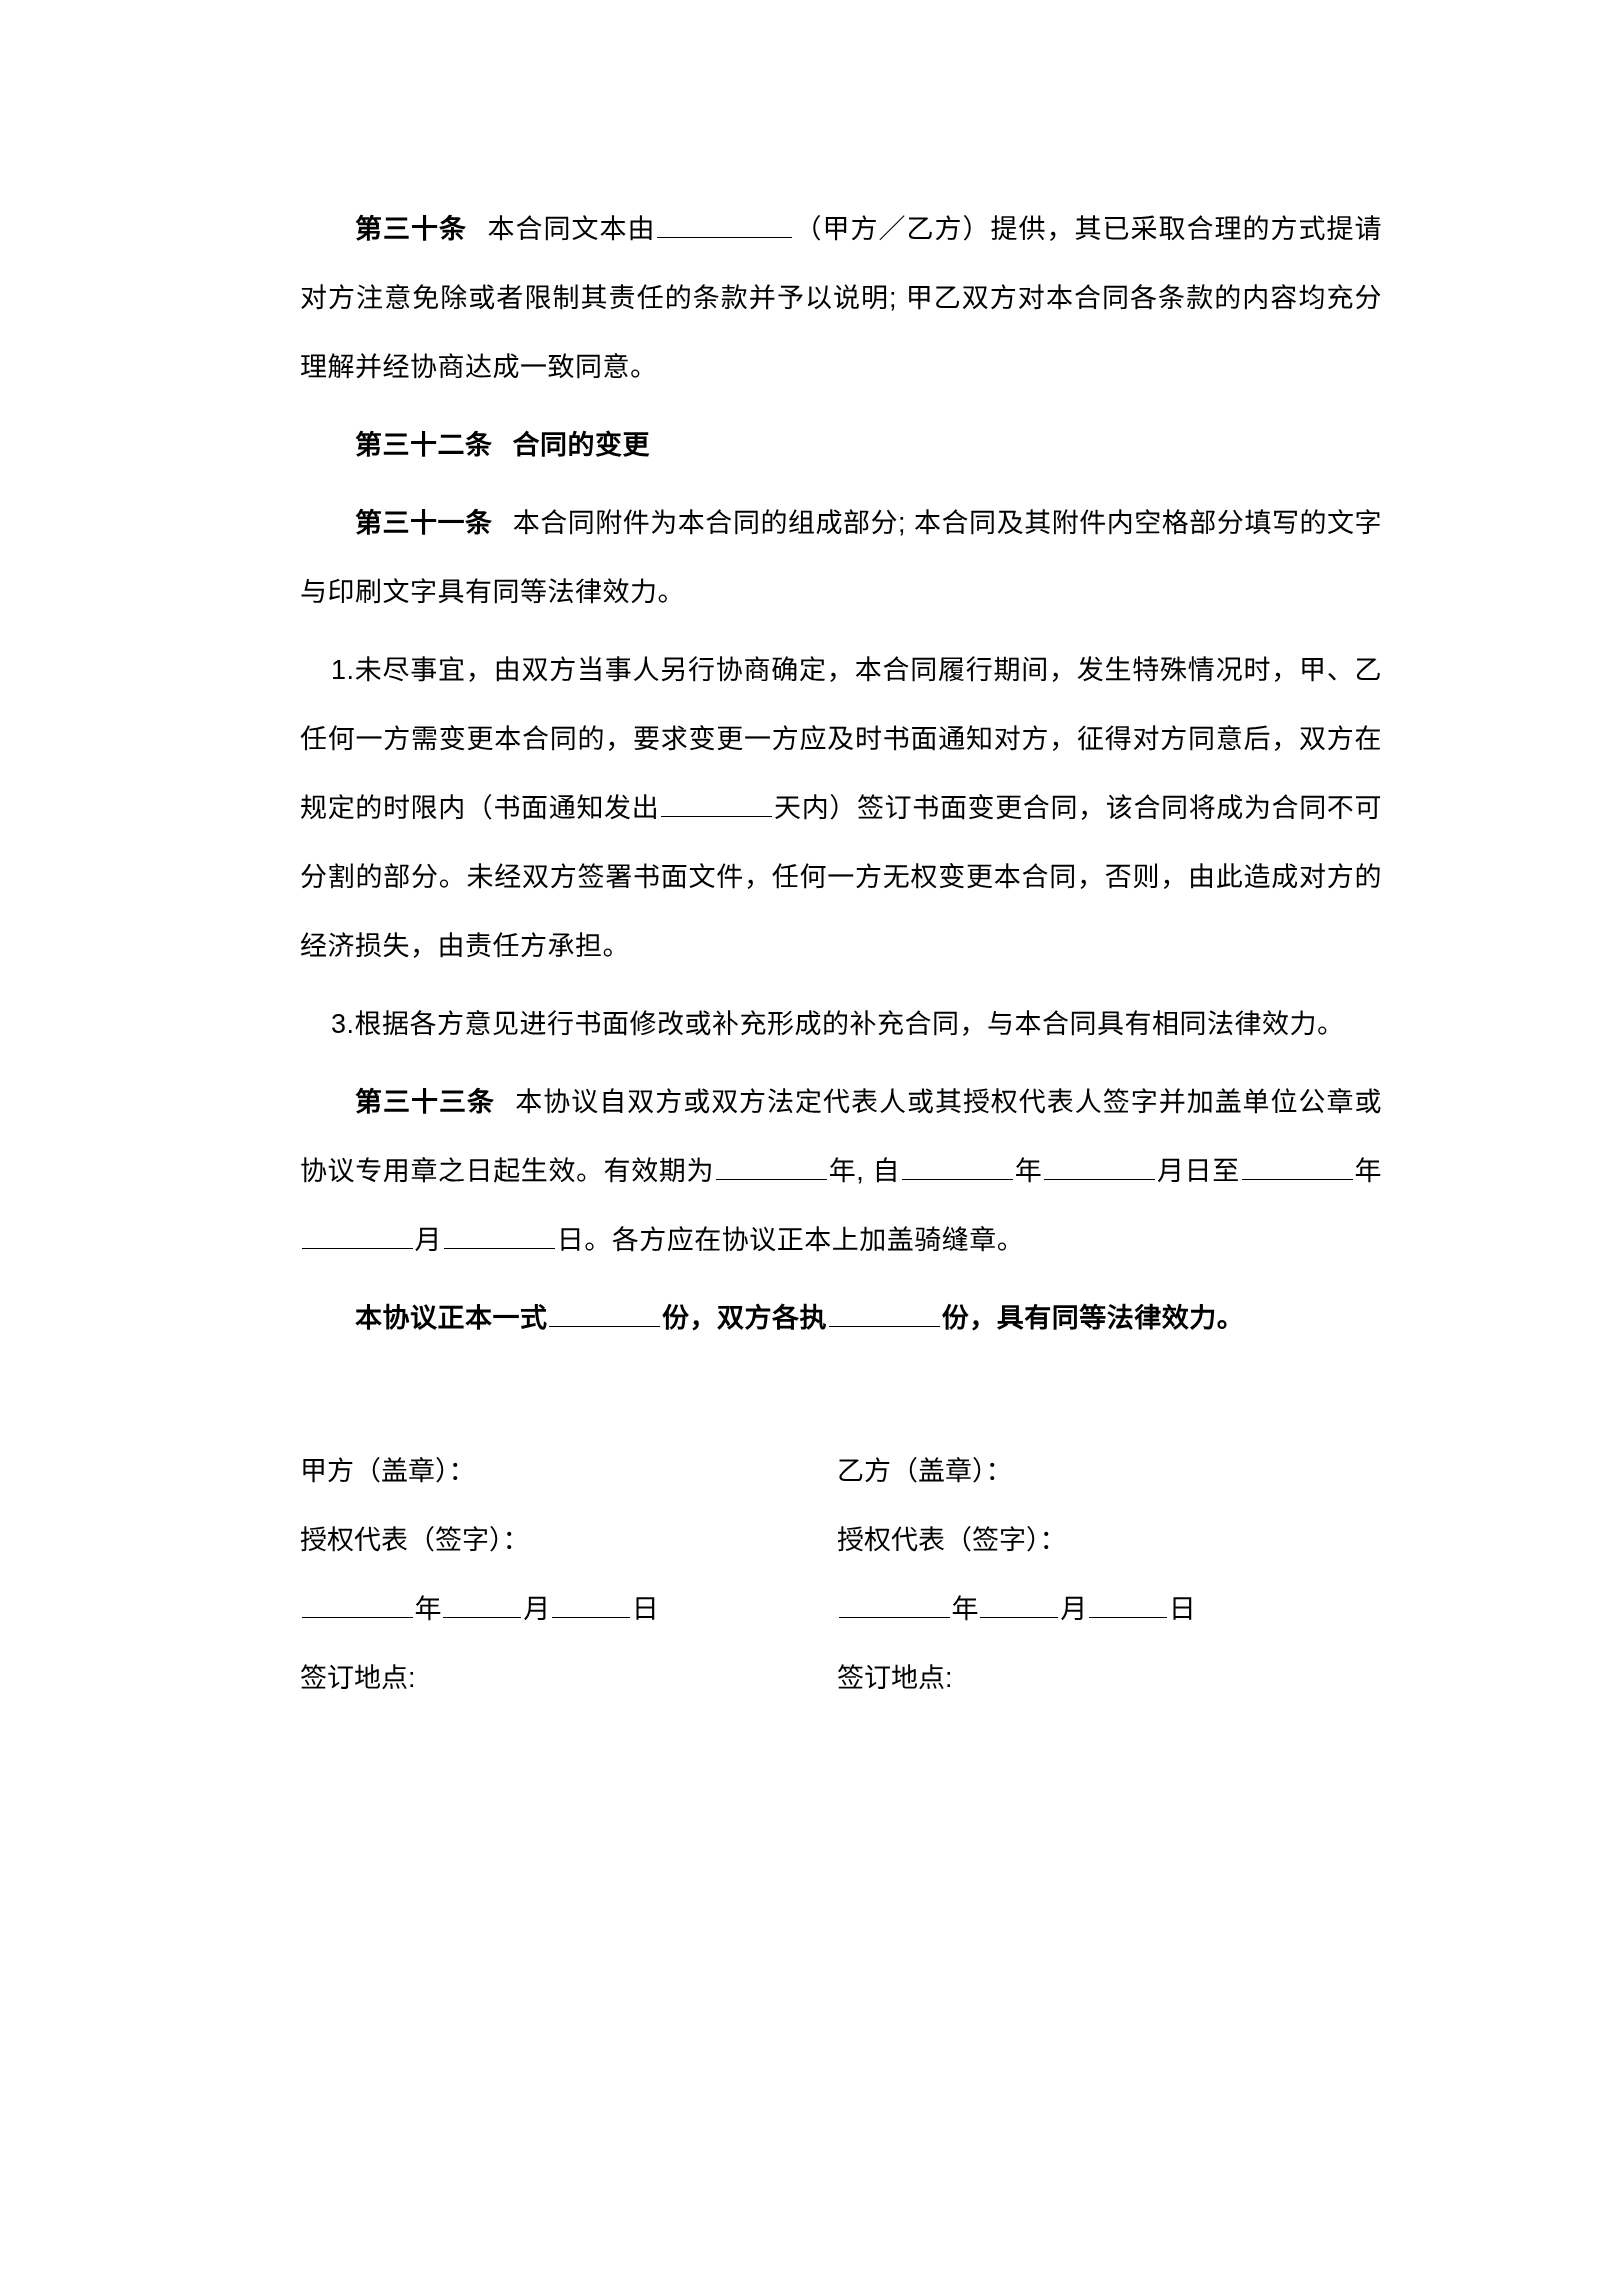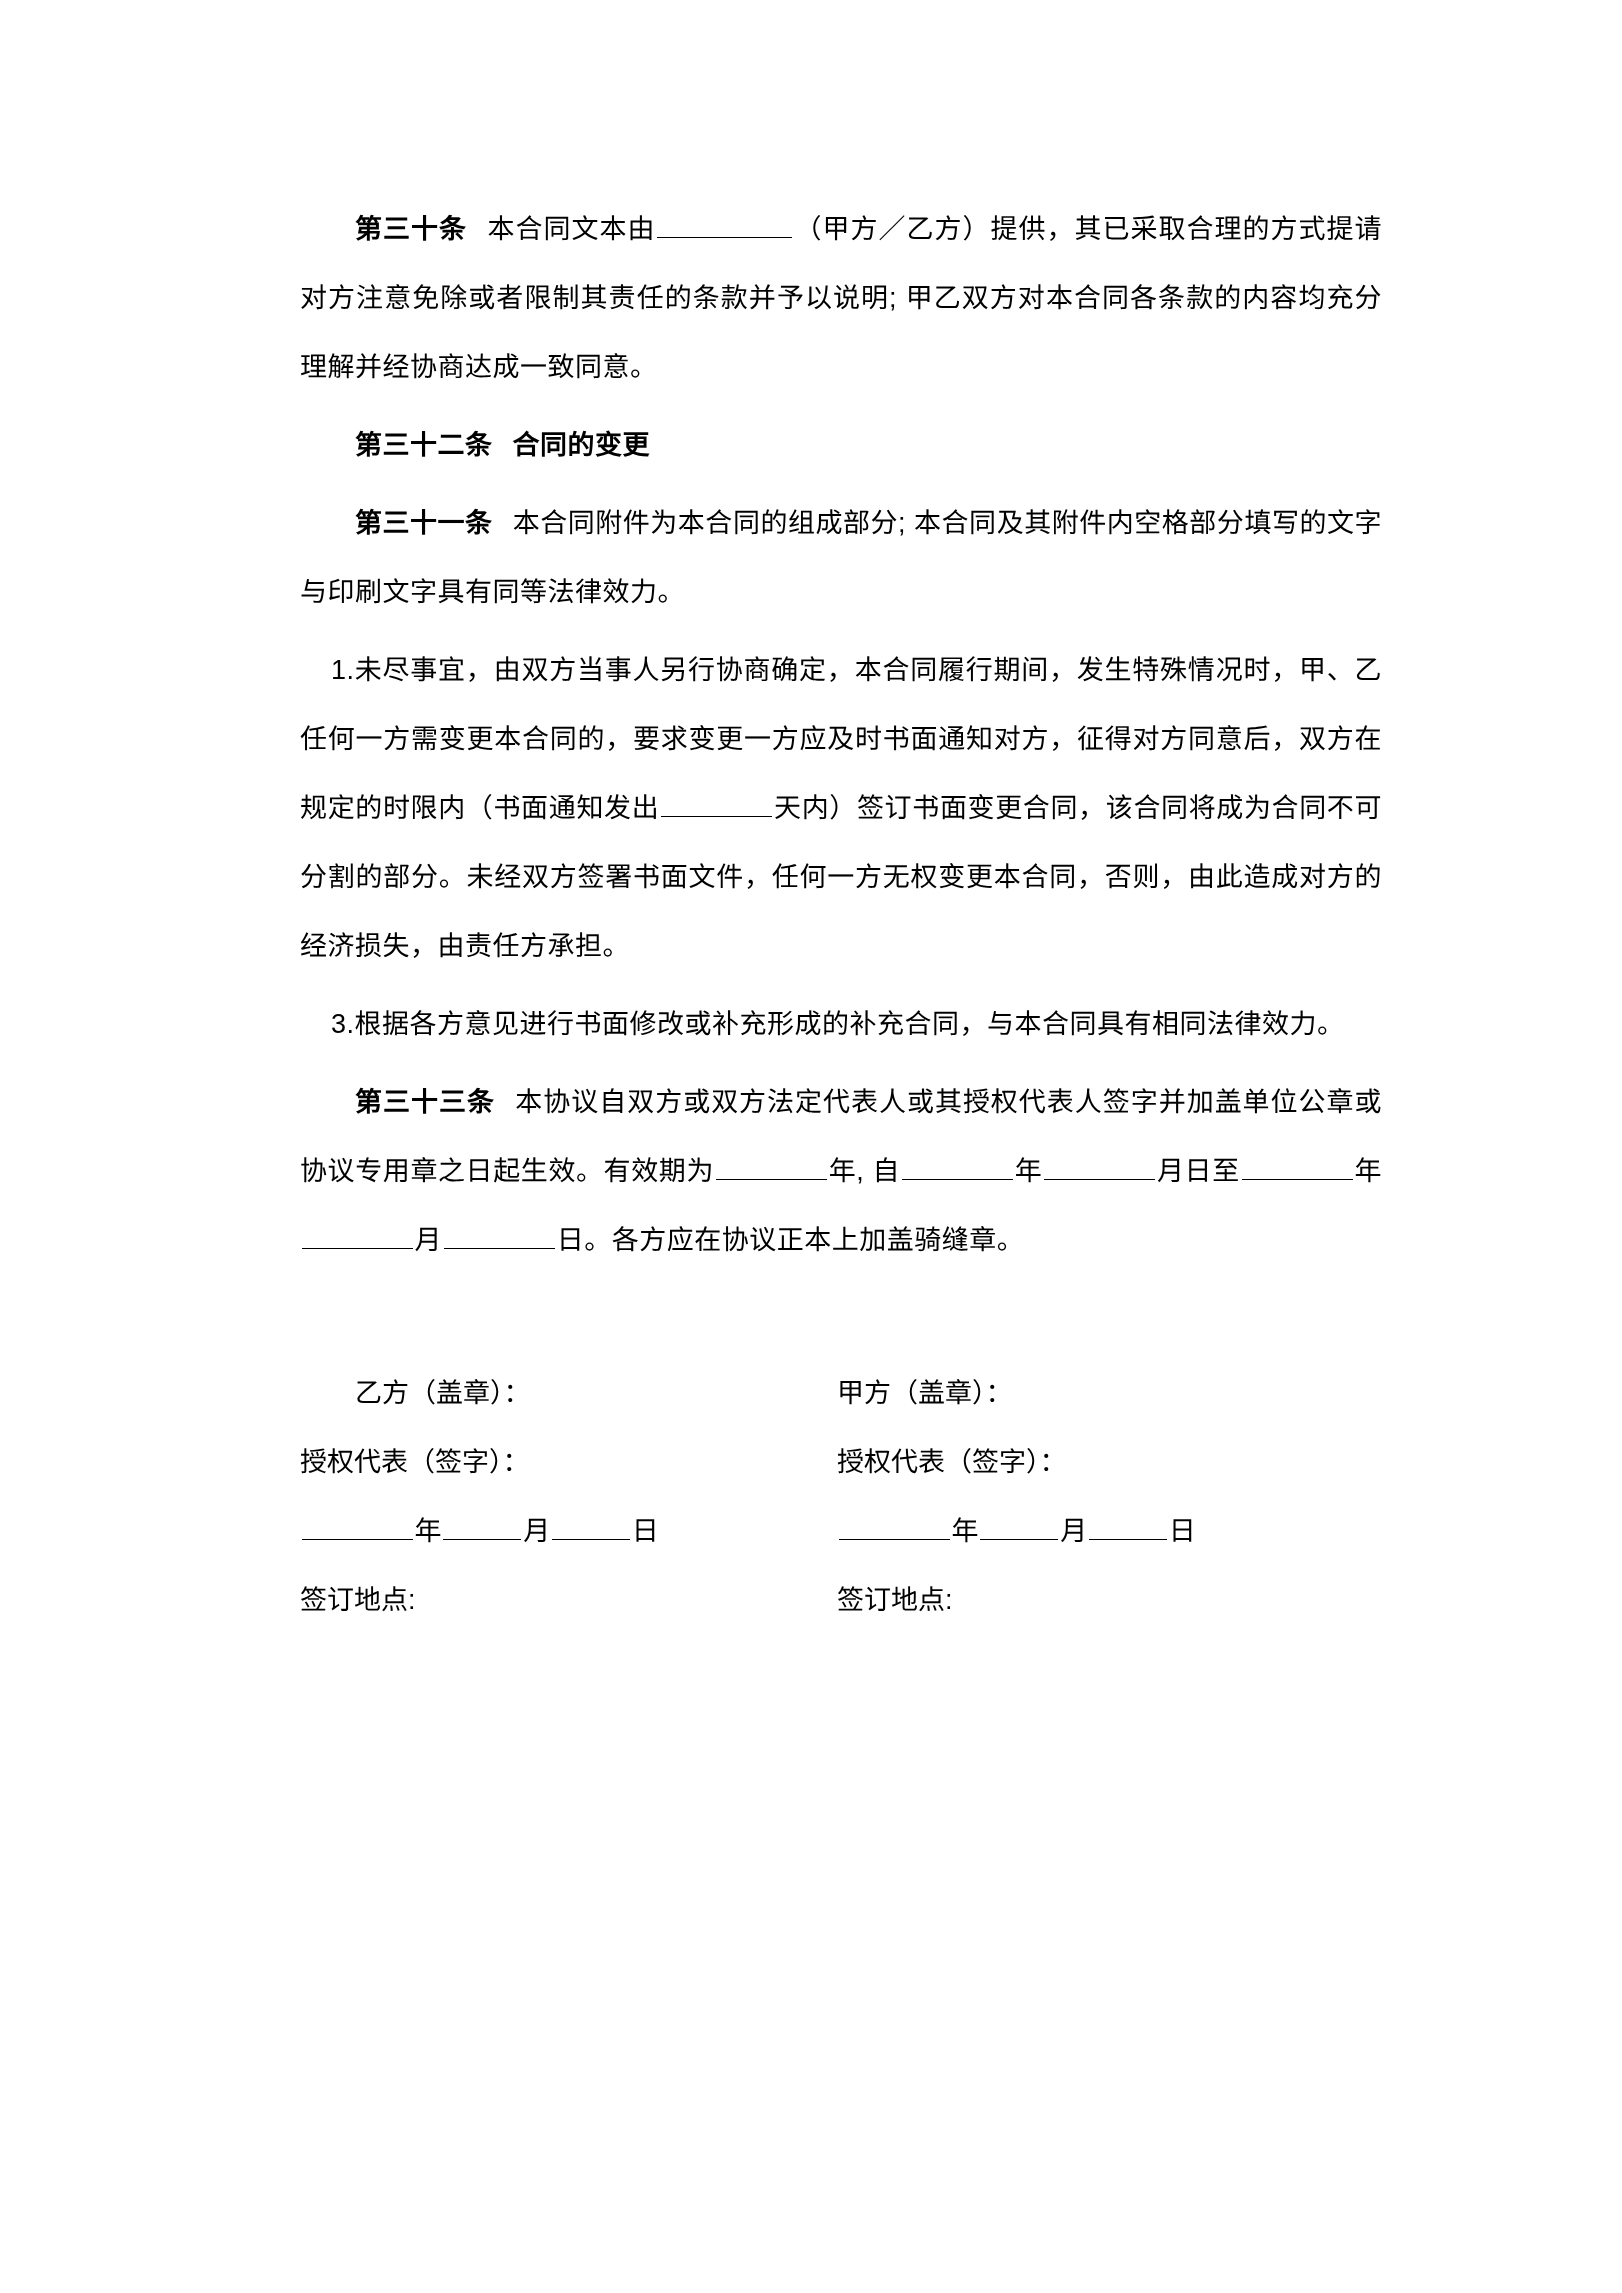--- a/index.html
+++ b/index.html
@@ -99,29 +99,32 @@
   </p>
 
   <p class="para indent-sm">
     <span>3.根据各方意见进行书面修改或补充形成的补充合同，与本合同具有相同法律效力。</span>
   </p>
 
   <p class="para indent">
     <span class="bold">第三十三条</span><span class="gap-m"></span><span>本协议自双方或双方法定代表人或其授权代表人签字并加盖单位公章或协议专用章之日起生效。有效期为</span><span class="blank b-lg"></span><span>年, 自</span><span class="blank b-lg"></span><span>年</span><span class="blank b-lg"></span><span>月日至</span><span class="blank b-lg"></span><span>年</span><span class="blank b-lg"></span><span>月</span><span class="blank b-lg"></span><span>日。各方应在协议正本上加盖骑缝章。</span>
   </p>
 
+  <p class="para indent bold">
+    <span>本协议正本一式</span><span class="blank b-lg"></span><span>份，双方各执</span><span class="blank b-lg"></span><span>份，具有同等法律效力。</span>
+  </p>
 
   <div class="sig-block">
 
     <div class="sig-row">
+      <div class="sig-col">
+        <span>甲方（盖章）：</span>
+      </div>
       <div class="sig-col right">
         <span>乙方（盖章）：</span>
-      </div>
-      <div class="sig-col">
-        <span>甲方（盖章）：</span>
       </div>
     </div>
 
     <div class="sig-row">
       <div class="sig-col">
         <span>授权代表（签字）：</span>
       </div>
       <div class="sig-col right">
         <span>授权代表（签字）：</span>
       </div>

